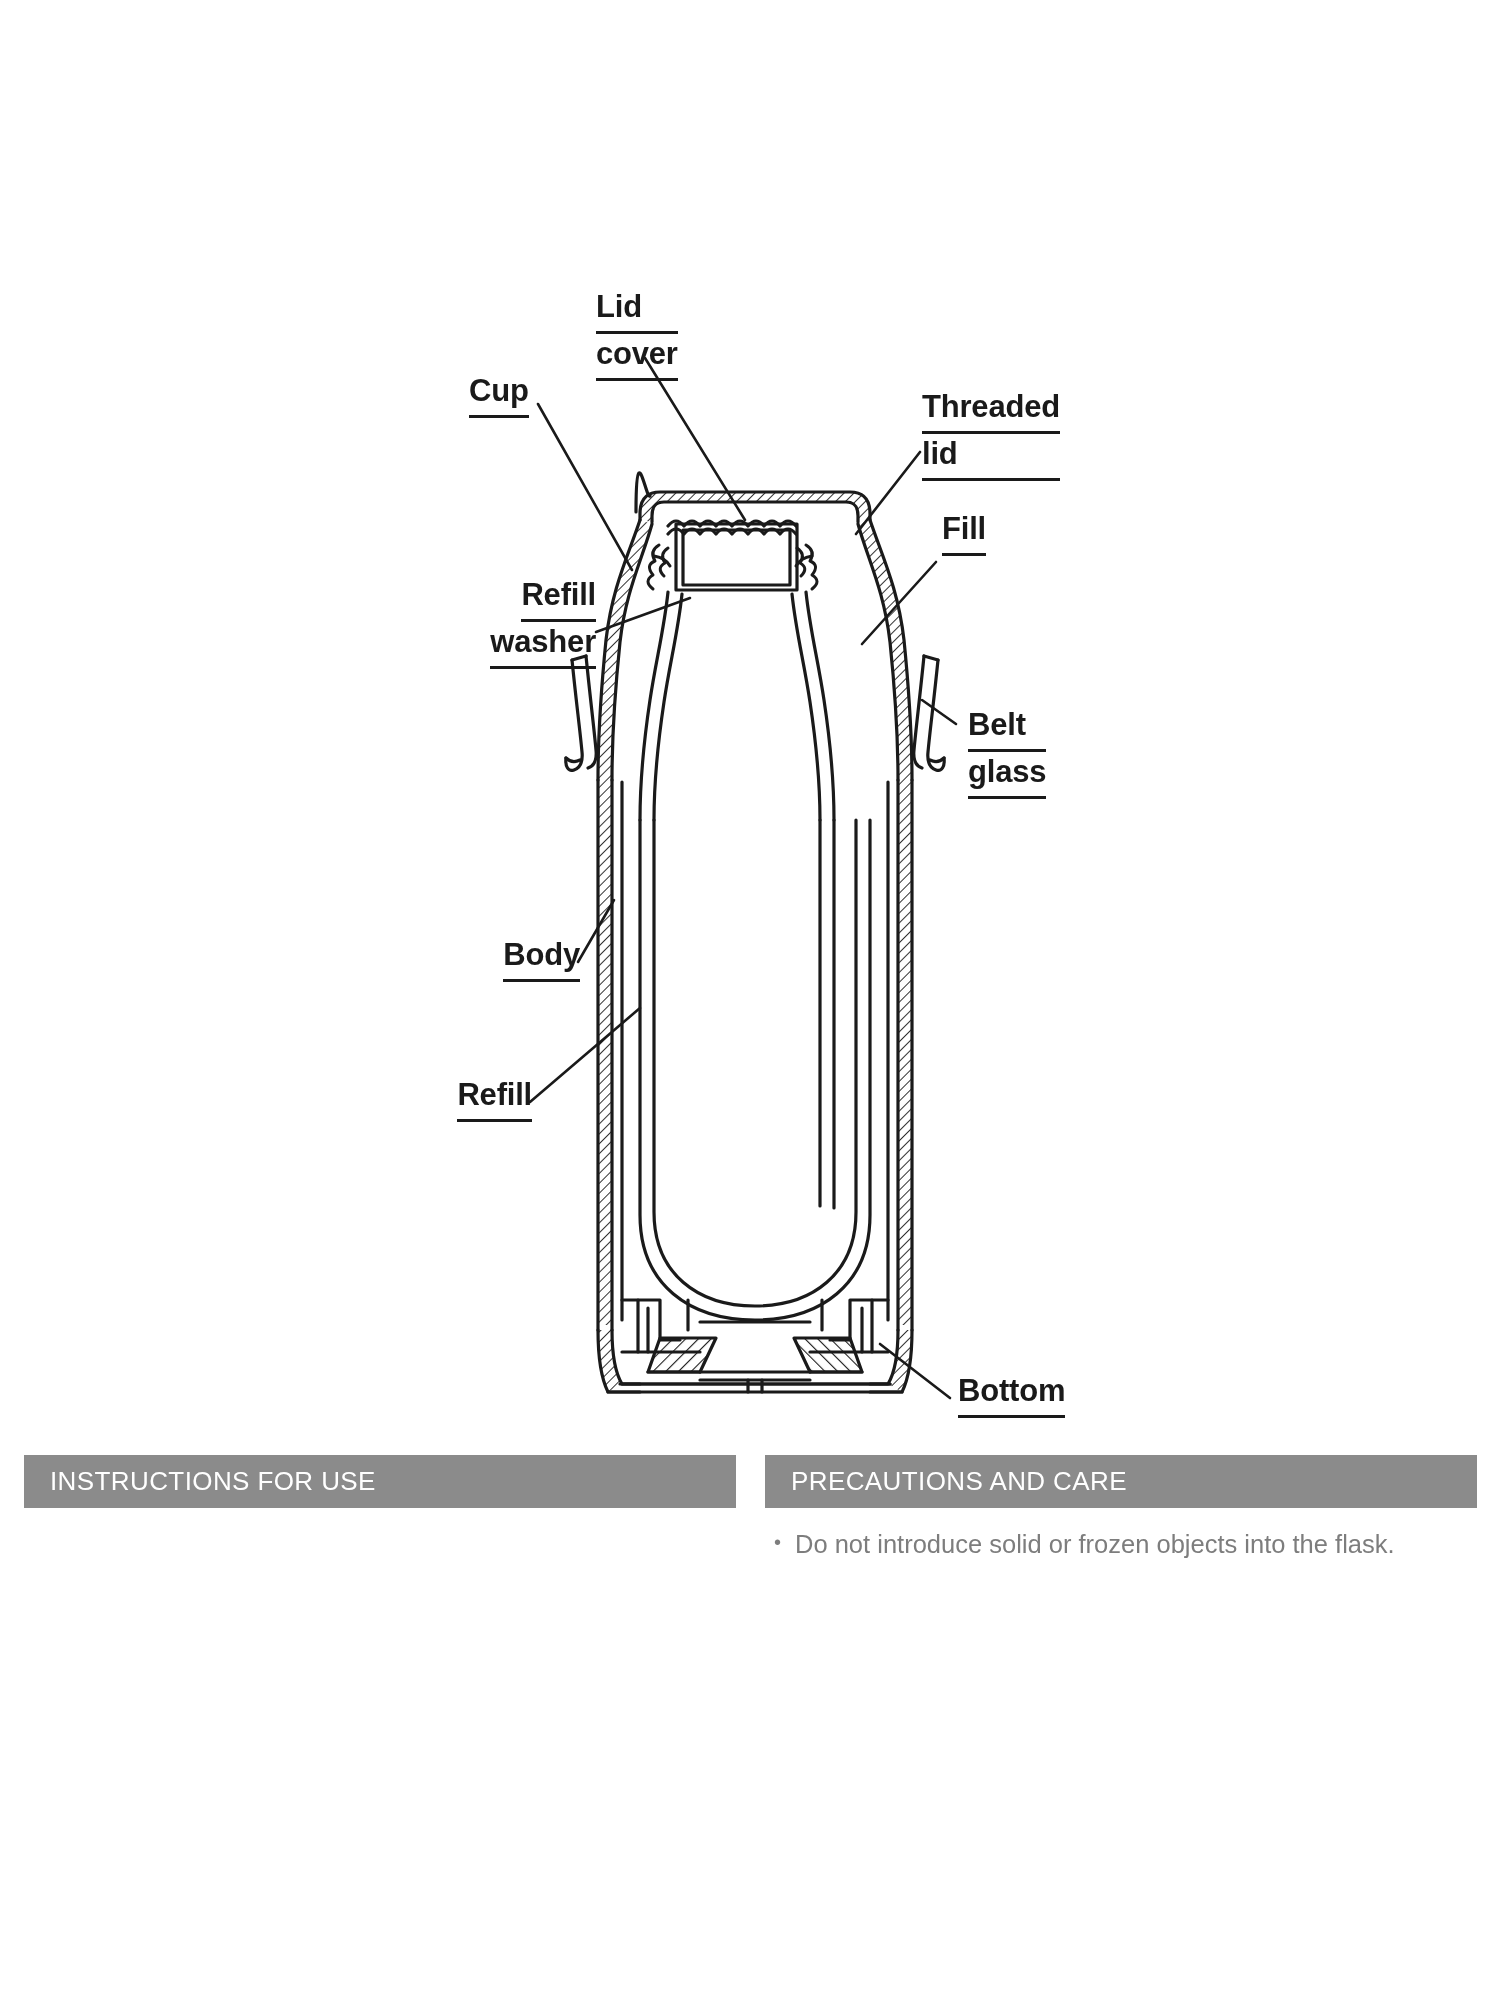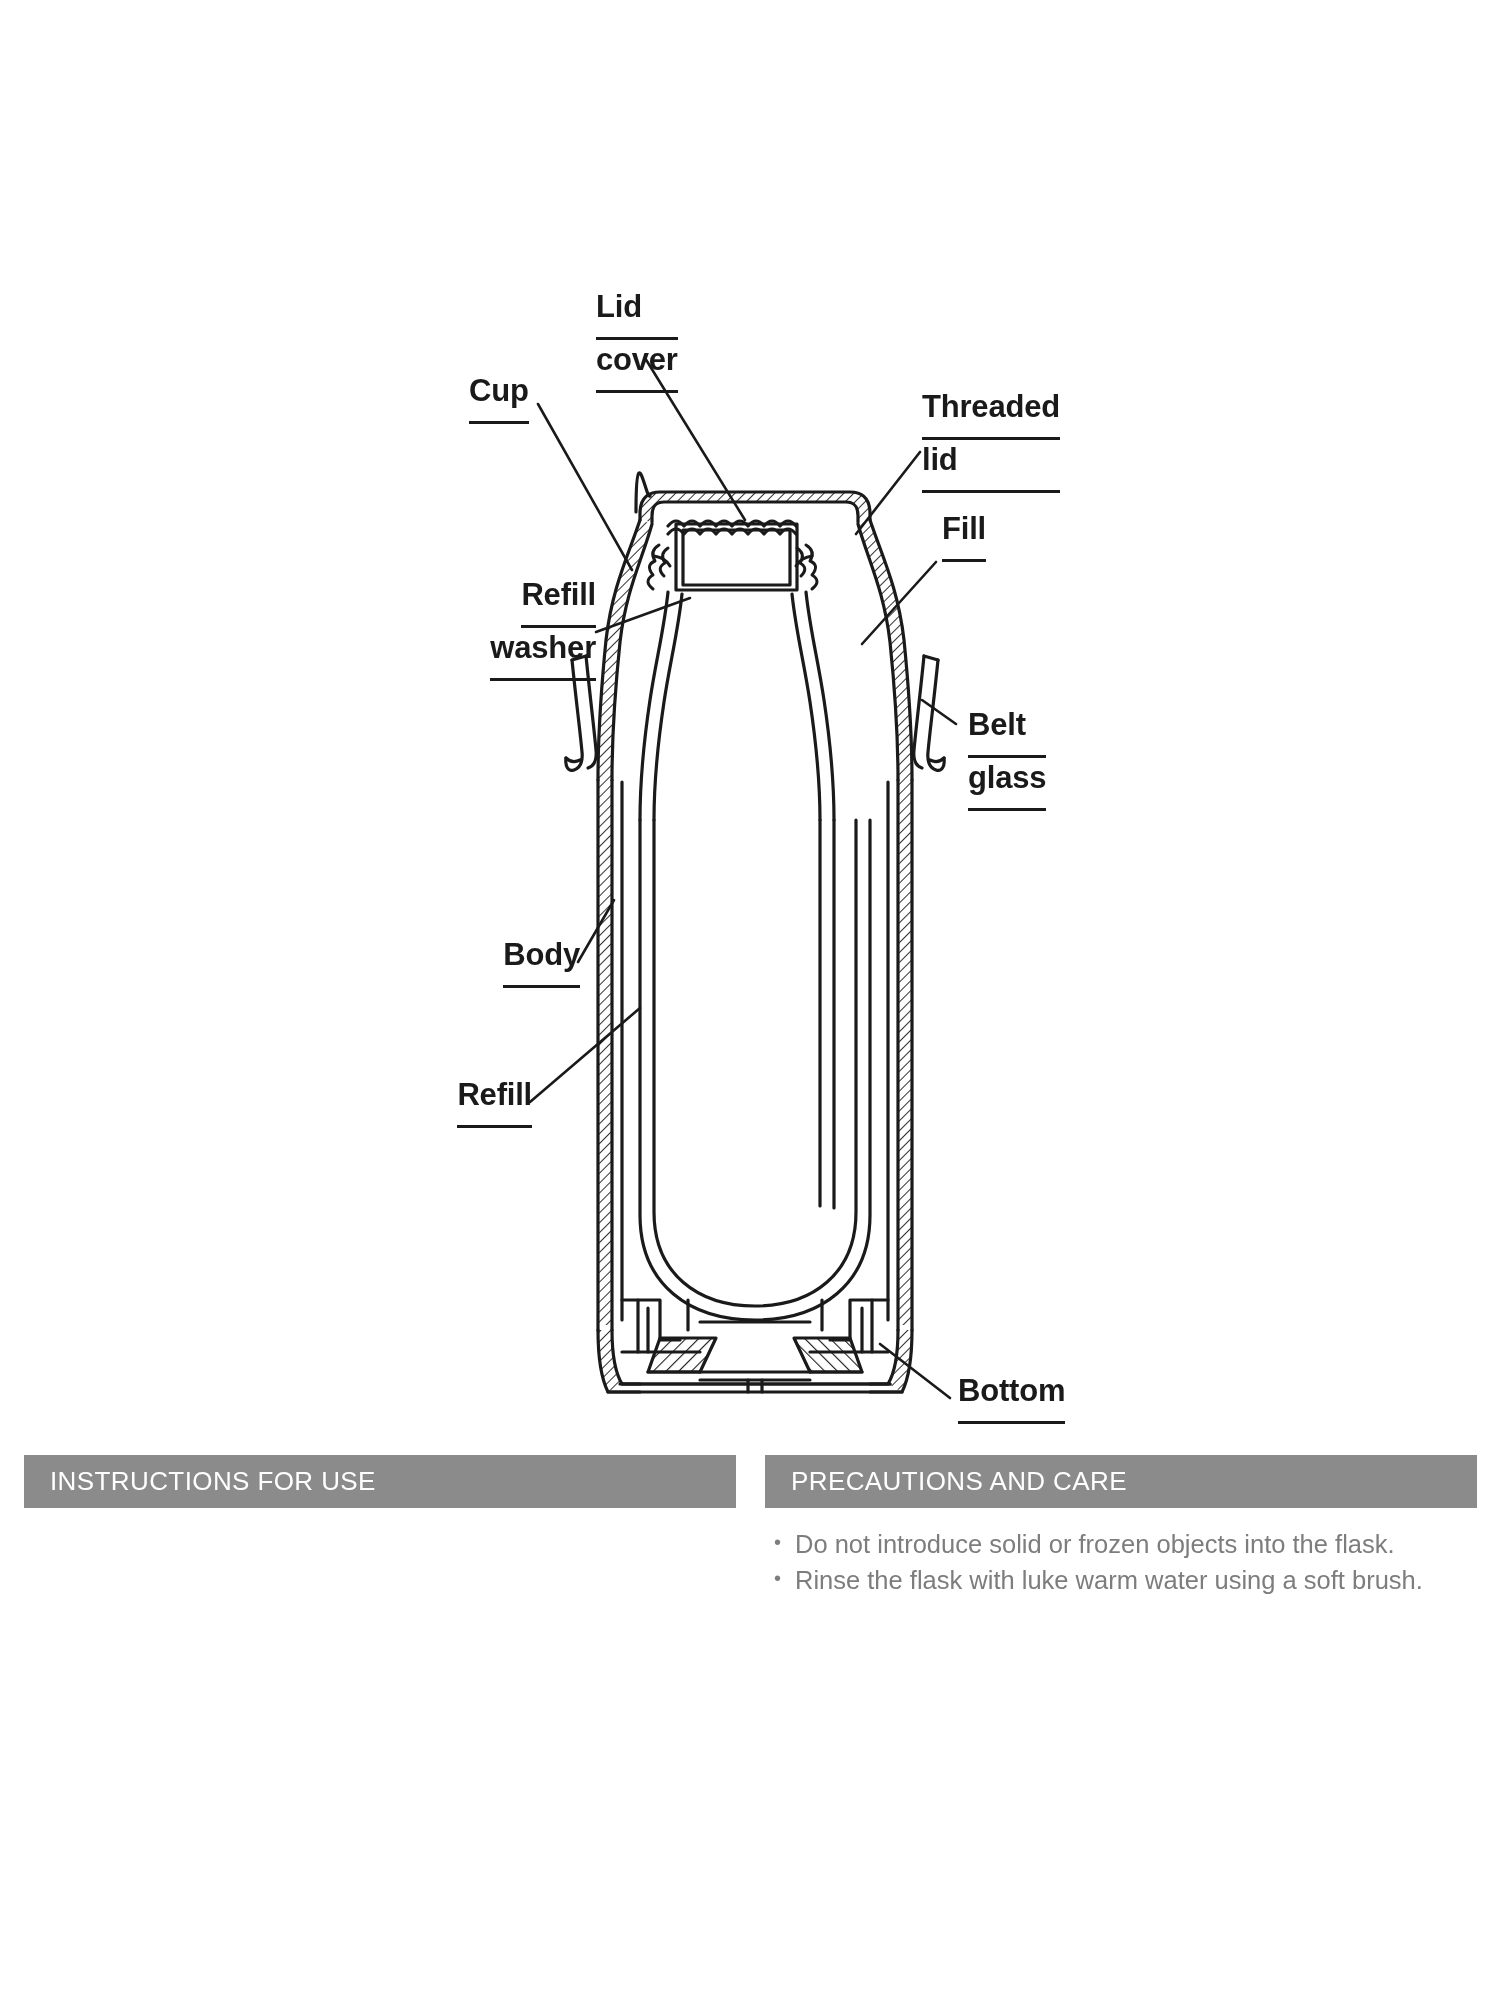--- a/index.html
+++ b/index.html
@@ -38,21 +38,21 @@
     font-weight: 700;
     font-size: 31px;
     line-height: 1.07;
     color: #1a1a1a;
     letter-spacing: -0.2px;
     white-space: nowrap;
   }
   .callout .ln {
     display: block;
     border-bottom: 3px solid #1a1a1a;
-    padding-bottom: 14px;
+    padding-bottom: 8px;
     margin-bottom: 3px;
   }
   .callout.ta-right { text-align: right; }
   .callout.ta-right .ln { display: inline-block; }
   .callout.ta-right .lnwrap { display: block; text-align: right; }
 
   
   #panels {
     position: absolute;
     left: 0;
@@ -380,17 +380,16 @@
     <ul class="panel-list">
     </ul>
   </div>
 
   <div class="panel panel-right">
     <div class="panel-header">
       <span class="panel-title">PRECAUTIONS AND CARE</span>
     </div>
     <ul class="panel-list">
       <li>Do not introduce solid or frozen objects into the flask.</li>
-      <li>Rinse the flask with luke warm water using a soft brush.</li>
     </ul>
   </div>
 
 </div>
 
 </body></html>

